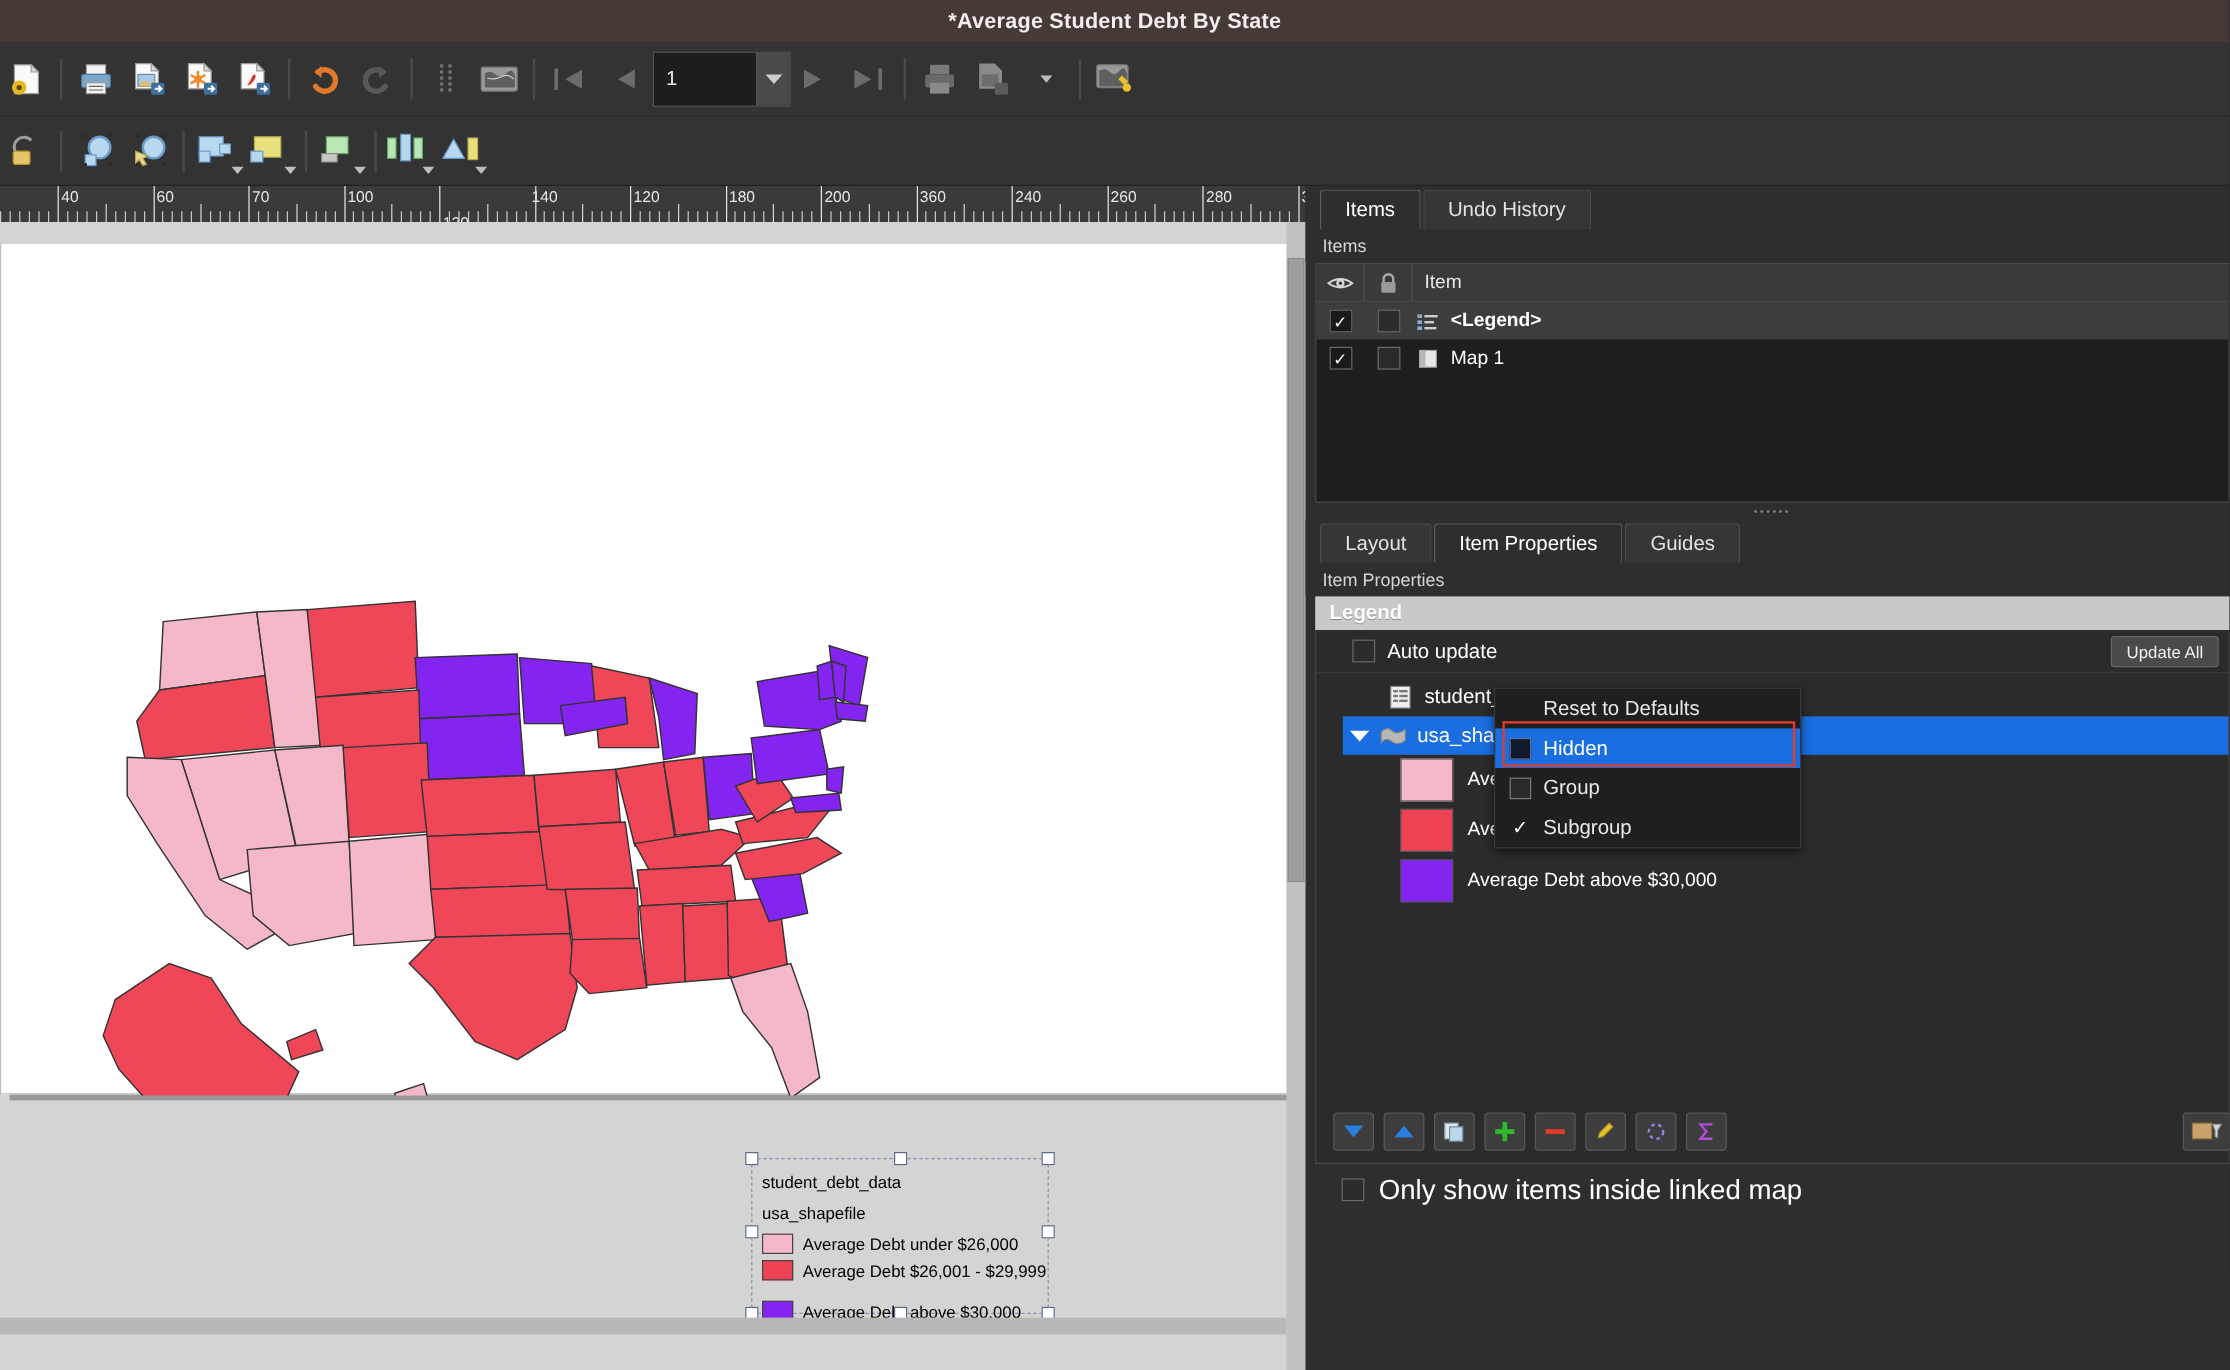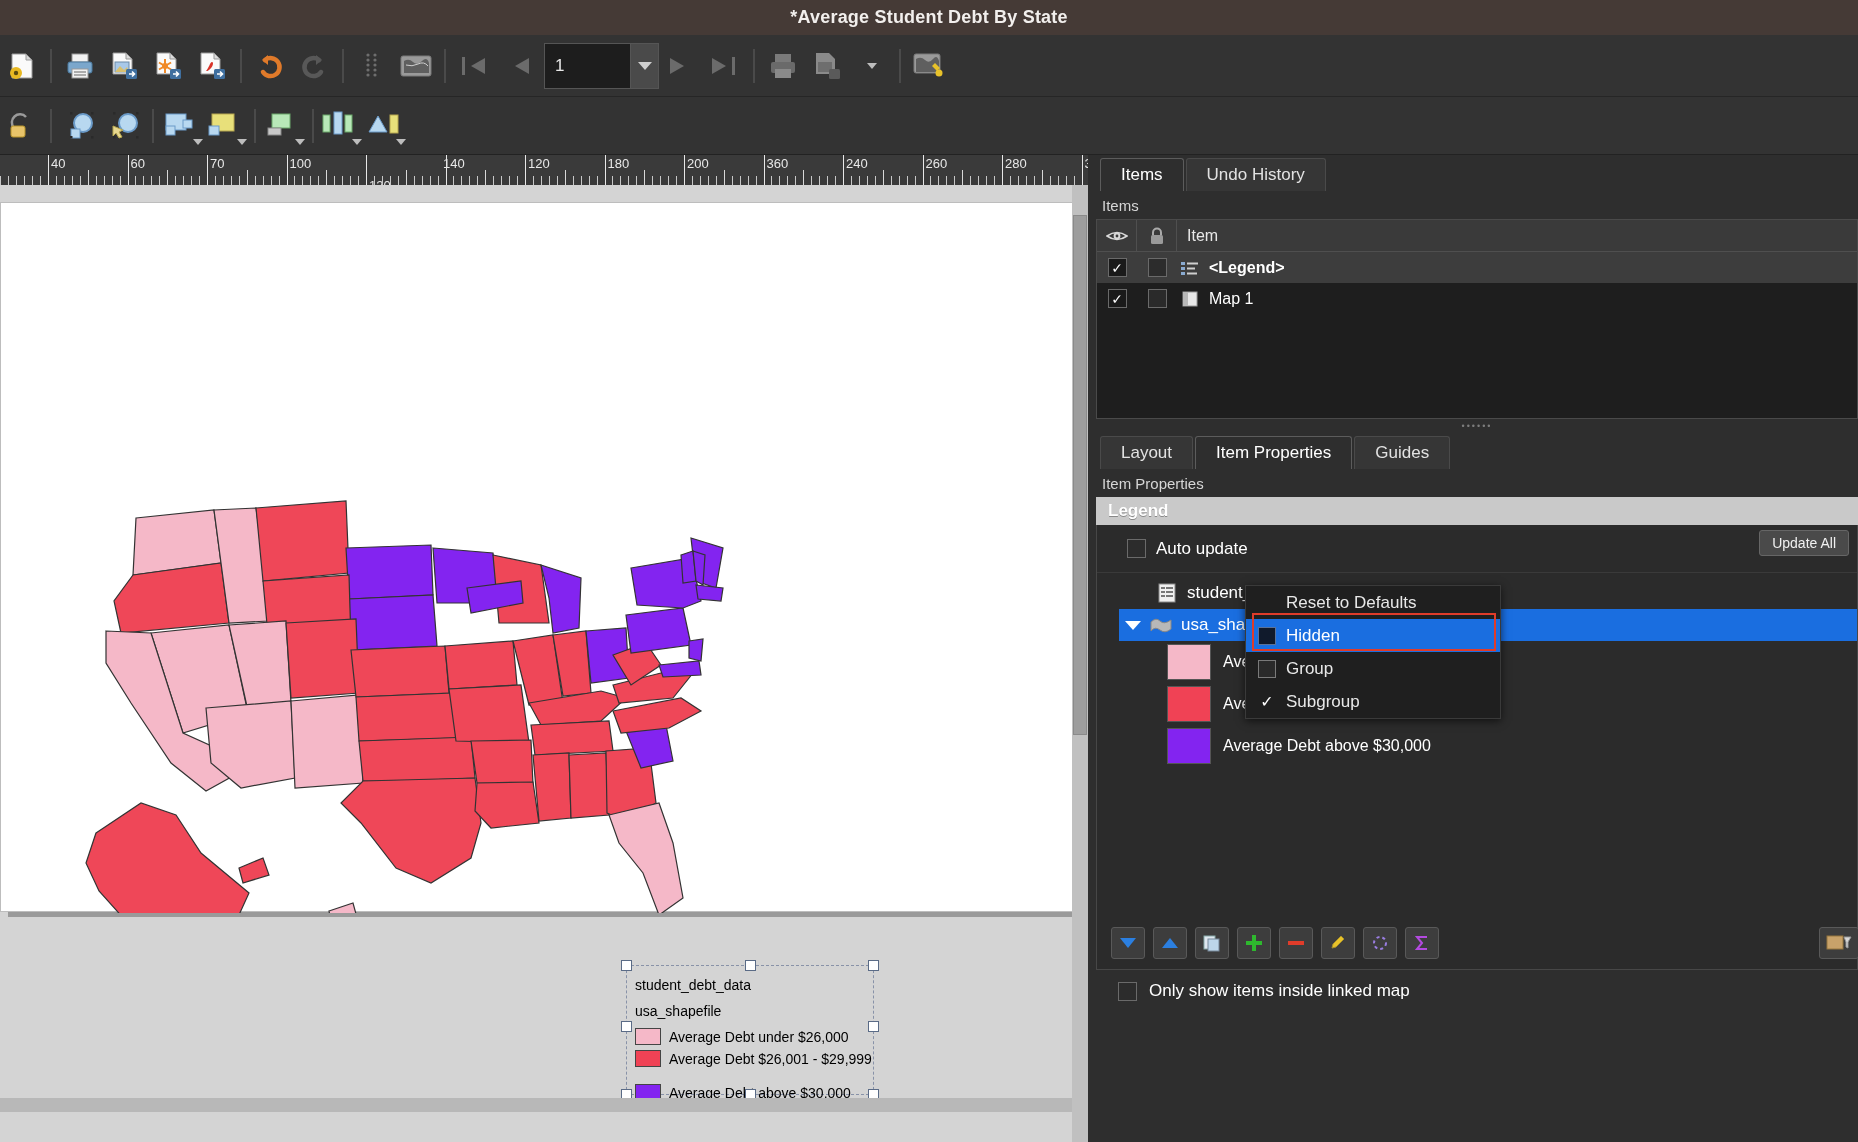--- a/index.html
+++ b/index.html
@@ -179,21 +179,21 @@
     margin-left: 8px; width: 762px; background: #c9c9c9; height: 28px;
     display: flex; align-items: center; padding-left: 12px;
     color: #ffffff; font-weight: bold; font-size: 17px;
     text-shadow: 0 1px 0 #888;
   }
   .ip-body {
     margin-left: 8px; width: 762px; background: #2b2b2b;
     border: 1px solid #474747; border-top: none; height: 445px; position: relative;
   }
   .auto-row {
-    display: flex; align-items: center; height: 48px; padding-left: 30px;
+    display: flex; align-items: center; height: 36px; padding-left: 30px;
     border-bottom: 1px solid #3a3a3a; position: relative;
   }
   .auto-row .lbl { color: #ffffff; font-size: 17px; margin-left: 10px; }
   .btn-update {
     position: absolute; right: 8px; top: 5px; height: 26px; padding: 0 12px;
     background: #4a4a4a; color: #f0f0f0; font-size: 14px;
     border: 1px solid #666; border-radius: 3px;
     display: flex; align-items: center;
   }
 
@@ -247,21 +247,21 @@
   .act-btn {
     width: 34px; height: 32px; background: #3d3d3d; border: 1px solid #595959;
     border-radius: 3px; display: flex; align-items: center; justify-content: center;
   }
   .act-spacer { flex: 1; }
 
   .only-row {
     margin-left: 8px; width: 762px; display: flex; align-items: center;
     height: 42px; padding-left: 22px;
   }
-  .only-row .lbl { color: #ffffff; font-size: 17px; margin-left: 12px; }
+  .only-row .lbl { color: #ffffff; font-size: 23px; margin-left: 12px; }
 
   
   .vscroll {
     position: absolute; left: 1072px; top: 185px; width: 16px; height: 957px;
     background: #c0c0c0;
   }
   .vscroll .thumb {
     position: absolute; left: 1px; top: 30px; width: 14px; height: 520px;
     background: #9d9d9d; border: 1px solid #8a8a8a;
   }

